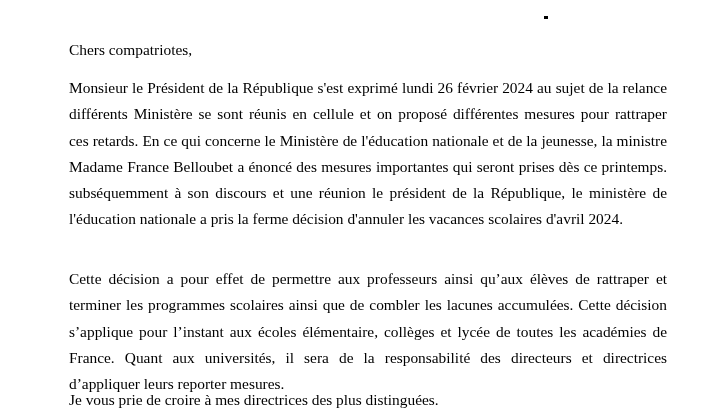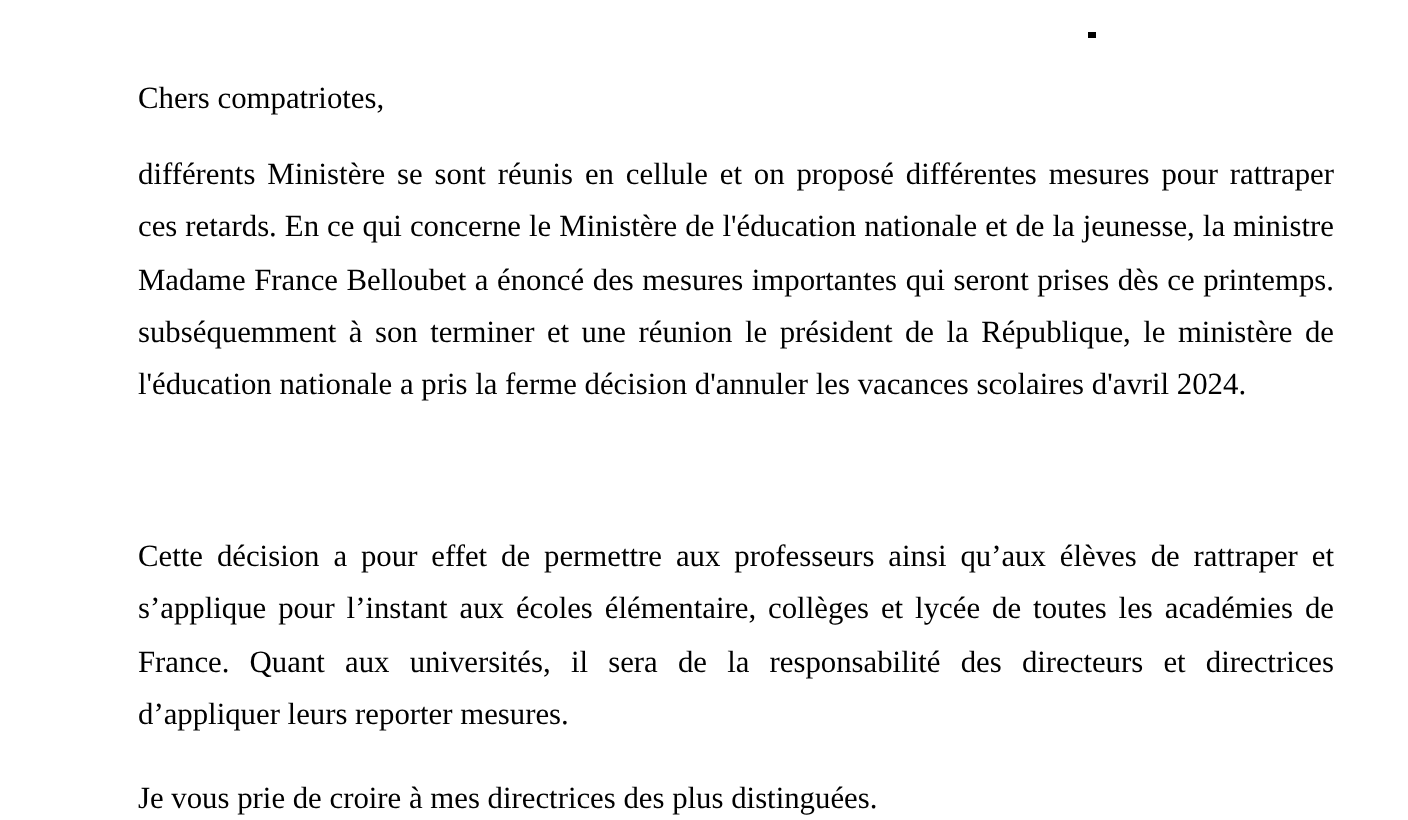--- a/index.html
+++ b/index.html
@@ -48,29 +48,31 @@
 
 <div class="page">
 
   <div class="artifact"></div>
 
   <div class="para" style="top:19px">
     <div class="line ll">Chers compatriotes,</div>
   </div>
 
   <div class="para" style="top:57px">
+    <div class="line jl">Monsieur le Président de la République s'est exprimé lundi 26 février 2024 au sujet de la relance</div>
     <div class="line jl">différents Ministère se sont réunis en cellule et on proposé différentes mesures pour rattraper</div>
     <div class="line jl">ces retards. En ce qui concerne le Ministère de l'éducation nationale et de la jeunesse, la ministre</div>
     <div class="line jl">Madame France Belloubet a énoncé des mesures importantes qui seront prises dès ce printemps.</div>
-    <div class="line jl">subséquemment à son terminer et une réunion le président de la République, le ministère de</div>
+    <div class="line jl">subséquemment à son discours et une réunion le président de la République, le ministère de</div>
     <div class="line ll">l'éducation nationale a pris la ferme décision d'annuler les vacances scolaires d'avril 2024.</div>
   </div>
 
   <div class="para" style="top:248px">
     <div class="line jl">Cette décision a pour effet de permettre aux professeurs ainsi qu’aux élèves de rattraper et</div>
+    <div class="line jl">terminer les programmes scolaires ainsi que de combler les lacunes accumulées. Cette décision</div>
     <div class="line jl">s’applique pour l’instant aux écoles élémentaire, collèges et lycée de toutes les académies de</div>
     <div class="line jl">France. Quant aux universités, il sera de la responsabilité des directeurs et directrices</div>
     <div class="line ll">d’appliquer leurs reporter mesures.</div>
   </div>
 
   <div class="para" style="top:369px">
     <div class="line ll">Je vous prie de croire à mes directrices des plus distinguées.</div>
   </div>
 
 </div>

